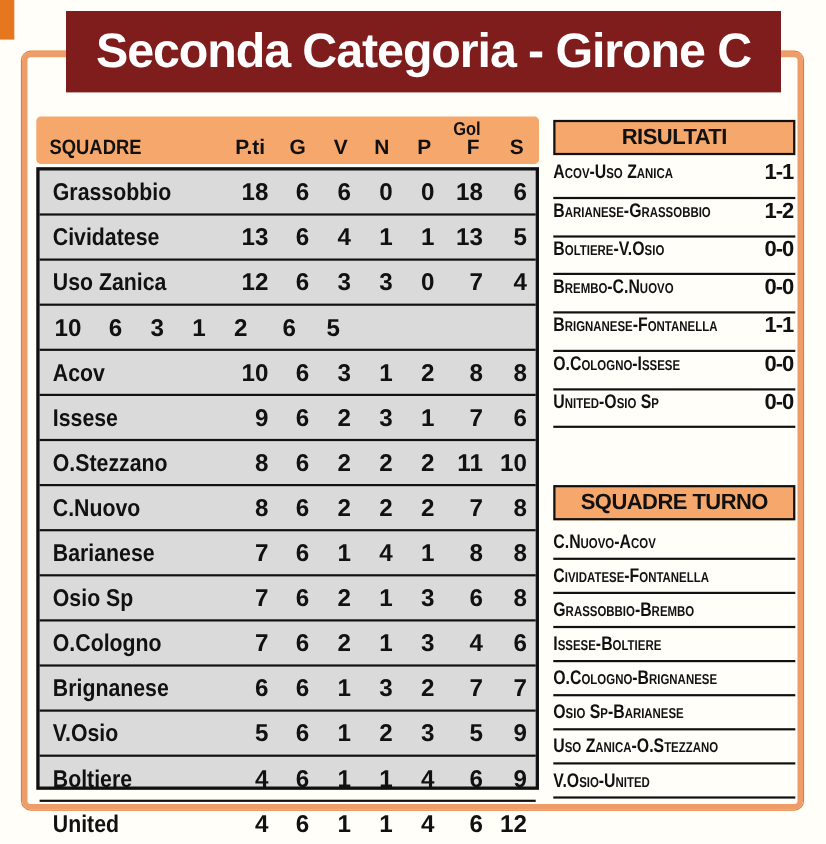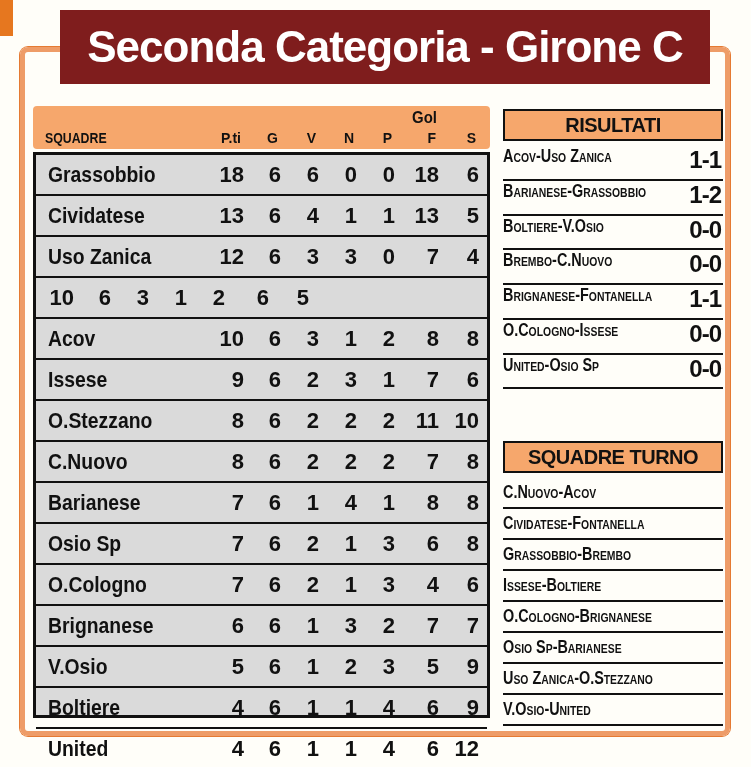--- a/index.html
+++ b/index.html
@@ -30,21 +30,21 @@
   
   .st-header{
     position:absolute;left:33px;top:106px;width:457px;height:43px;
     background:#F6A76C;border-radius:4px;
   }
   .st-header .gol{
     position:absolute;top:2px;right:50px;font-size:17px;font-weight:bold;
   }
   .st-header .hrow{
     position:absolute;left:0;bottom:3px;width:100%;display:flex;
-    font-size:14px;font-weight:bold;
+    font-size:19px;font-weight:bold;
   }
 
   
   .c{box-sizing:border-box;display:block;}
   .c-team{width:170px;text-align:left;padding-left:12px;}
   .num{text-align:right;padding-right:6px;}
   .c-pti{width:44px;}
   .c-g{width:37px;}
   .c-v{width:38px;}
   .c-n{width:38px;}
@@ -88,21 +88,21 @@
   .frow{
     position:relative;box-sizing:border-box;height:31px;
     border-bottom:2px solid #111;
     display:flex;align-items:center;
   }
   .match-name{
     font-size:18px;font-weight:bold;font-variant:small-caps;
     display:inline-block;transform:scaleX(0.8);transform-origin:0 50%;white-space:nowrap;
   }
   .match-score{
-    position:absolute;right:2px;font-size:24px;font-weight:bold;letter-spacing:-1px;
+    position:absolute;right:2px;font-size:20px;font-weight:bold;letter-spacing:-1px;
   }
 </style>
 </head>
 <body>
 
 <div class="page">
 
   <div class="corner-strip"></div>
   <div class="frame"></div>
 

